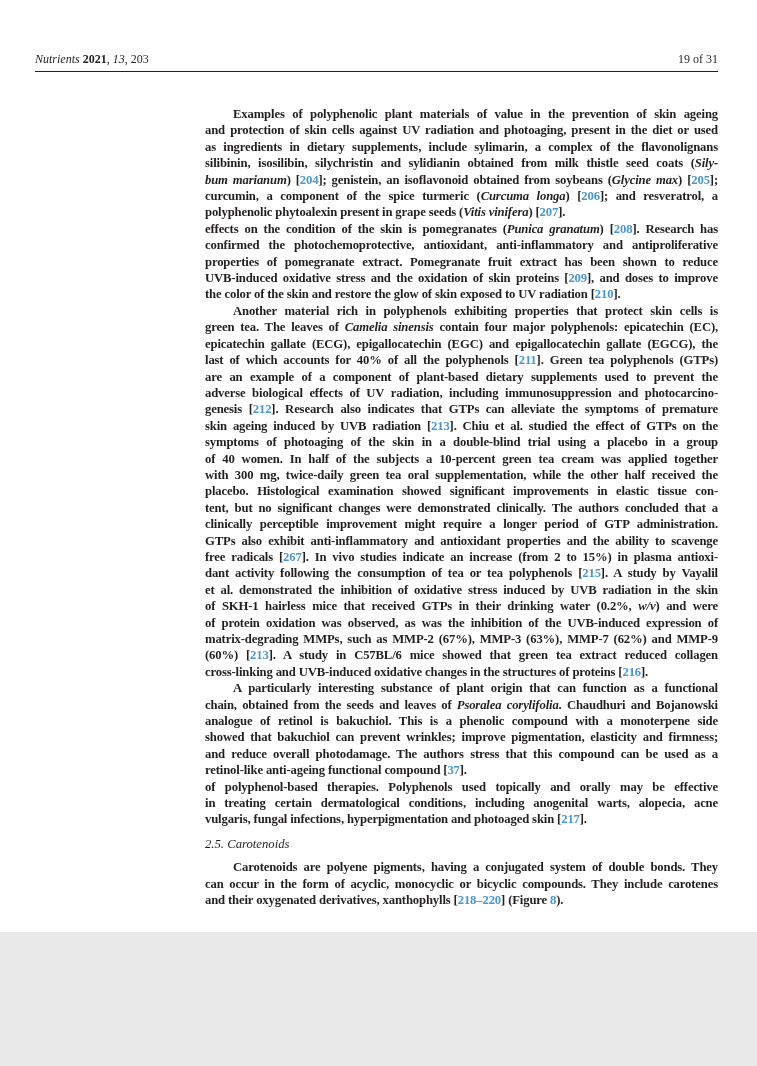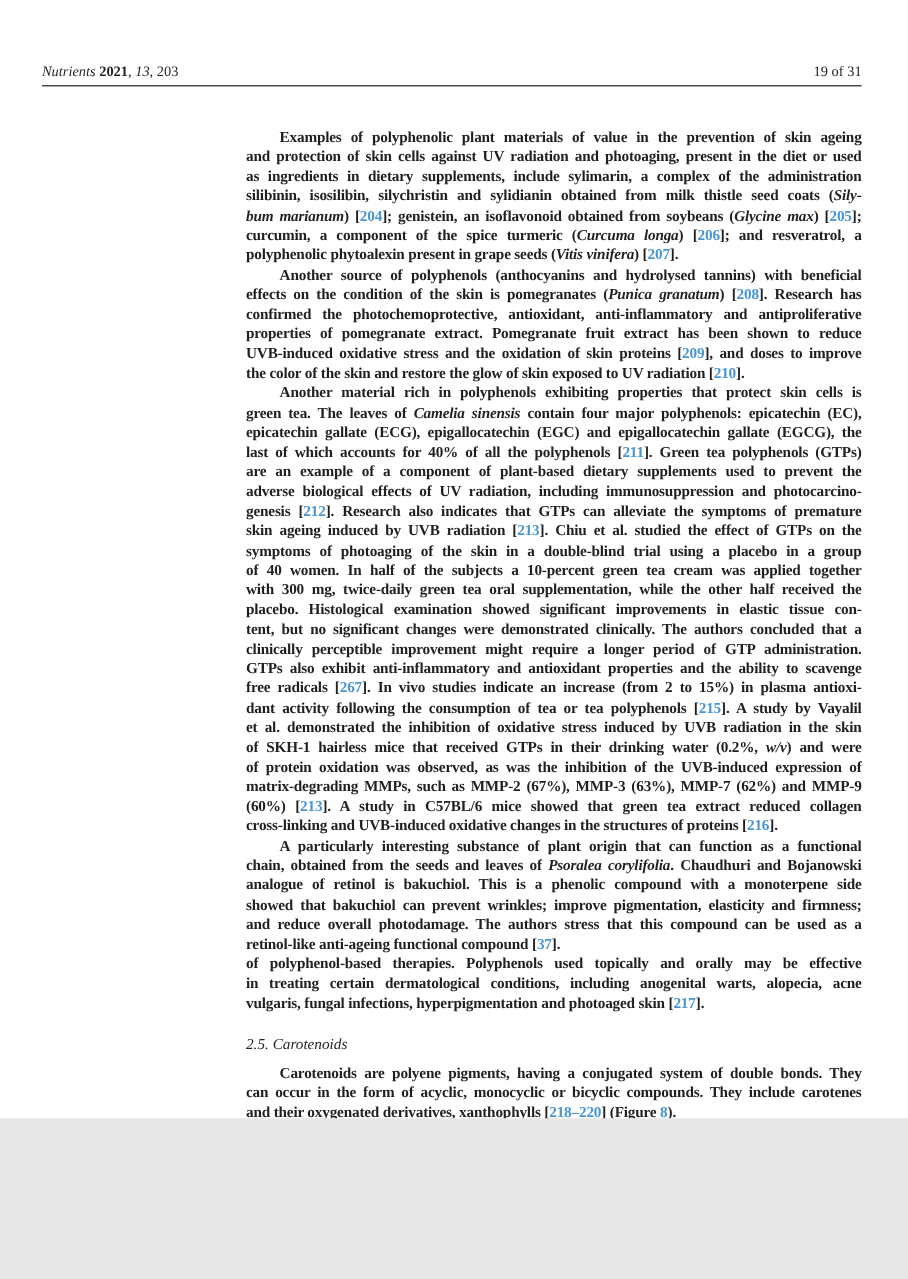--- a/index.html
+++ b/index.html
@@ -37,47 +37,46 @@
     line-height:16.4px;
     letter-spacing:-0.15px;
     text-align:justify;
     text-align-last:justify;
   }
   .ln.last{text-align-last:left;}
   .ln.indent{text-indent:28px;}
   .section-heading{
     font-style:italic;
     line-height:16.4px;
-    margin:18px 0 7px 0;
+    margin:8px 0 7px 0;
   }
   .it{font-style:italic;}
   .sup{vertical-align:super;font-size:8.5px;line-height:0;}
   .cite{color:var(--cite);text-decoration:none;cursor:pointer;}
 </style>
 </head>
 <body>
 
 <div class="page">
   <div class="hdr">
     <span><span class="hseg seg-i">Nutrients </span><span class="hseg seg-b">2021</span><span class="hseg">, </span><span class="hseg seg-i">13</span><span class="hseg">, 203</span></span>
     <span>19 of 31</span>
   </div>
   <div class="rule"></div>
   <div class="body-col">
       <div class="para">
         <div class="ln indent"><span class="">Examples of polyphenolic plant materials of value in the prevention of skin ageing</span></div>
         <div class="ln"><span class="">and protection of skin cells against UV radiation and photoaging, present in the diet or used</span></div>
-        <div class="ln"><span class="">as ingredients in dietary supplements, include sylimarin, a complex of the administration</span></div>
+        <div class="ln"><span class="">as ingredients in dietary supplements, include sylimarin, a complex of the flavonolignans</span></div>
         <div class="ln"><span class="">silibinin, isosilibin, silychristin and sylidianin obtained from milk thistle seed coats (</span><span class=" it">Sily-</span></div>
         <div class="ln"><span class=" it">bum marianum</span><span class="">) [</span><a class="cite">204</a><span class="">]; genistein, an isoflavonoid obtained from soybeans (</span><span class=" it">Glycine max</span><span class="">) [</span><a class="cite">205</a><span class="">];</span></div>
         <div class="ln"><span class="">curcumin, a component of the spice turmeric (</span><span class=" it">Curcuma longa</span><span class="">) [</span><a class="cite">206</a><span class="">]; and resveratrol, a</span></div>
         <div class="ln last"><span class="">polyphenolic phytoalexin present in grape seeds (</span><span class=" it">Vitis vinifera</span><span class="">) [</span><a class="cite">207</a><span class="">].</span></div>
       </div>
       <div class="para">
-        <div class="ln indent"><span class="">Another source of polyphenols (anthocyanins and hydrolysed tannins) with beneficial</span></div>
         <div class="ln"><span class="">effects on the condition of the skin is pomegranates (</span><span class=" it">Punica granatum</span><span class="">) [</span><a class="cite">208</a><span class="">]. Research has</span></div>
         <div class="ln"><span class="">confirmed the photochemoprotective, antioxidant, anti-inflammatory and antiproliferative</span></div>
         <div class="ln"><span class="">properties of pomegranate extract. Pomegranate fruit extract has been shown to reduce</span></div>
         <div class="ln"><span class="">UVB-induced oxidative stress and the oxidation of skin proteins [</span><a class="cite">209</a><span class="">], and doses to improve</span></div>
         <div class="ln last"><span class="">the color of the skin and restore the glow of skin exposed to UV radiation [</span><a class="cite">210</a><span class="">].</span></div>
       </div>
       <div class="para">
         <div class="ln indent"><span class="">Another material rich in polyphenols exhibiting properties that protect skin cells is</span></div>
         <div class="ln"><span class="">green tea. The leaves of </span><span class=" it">Camelia sinensis</span><span class=""> contain four major polyphenols: epicatechin (EC),</span></div>
         <div class="ln"><span class="">epicatechin gallate (ECG), epigallocatechin (EGC) and epigallocatechin gallate (EGCG), the</span></div>

